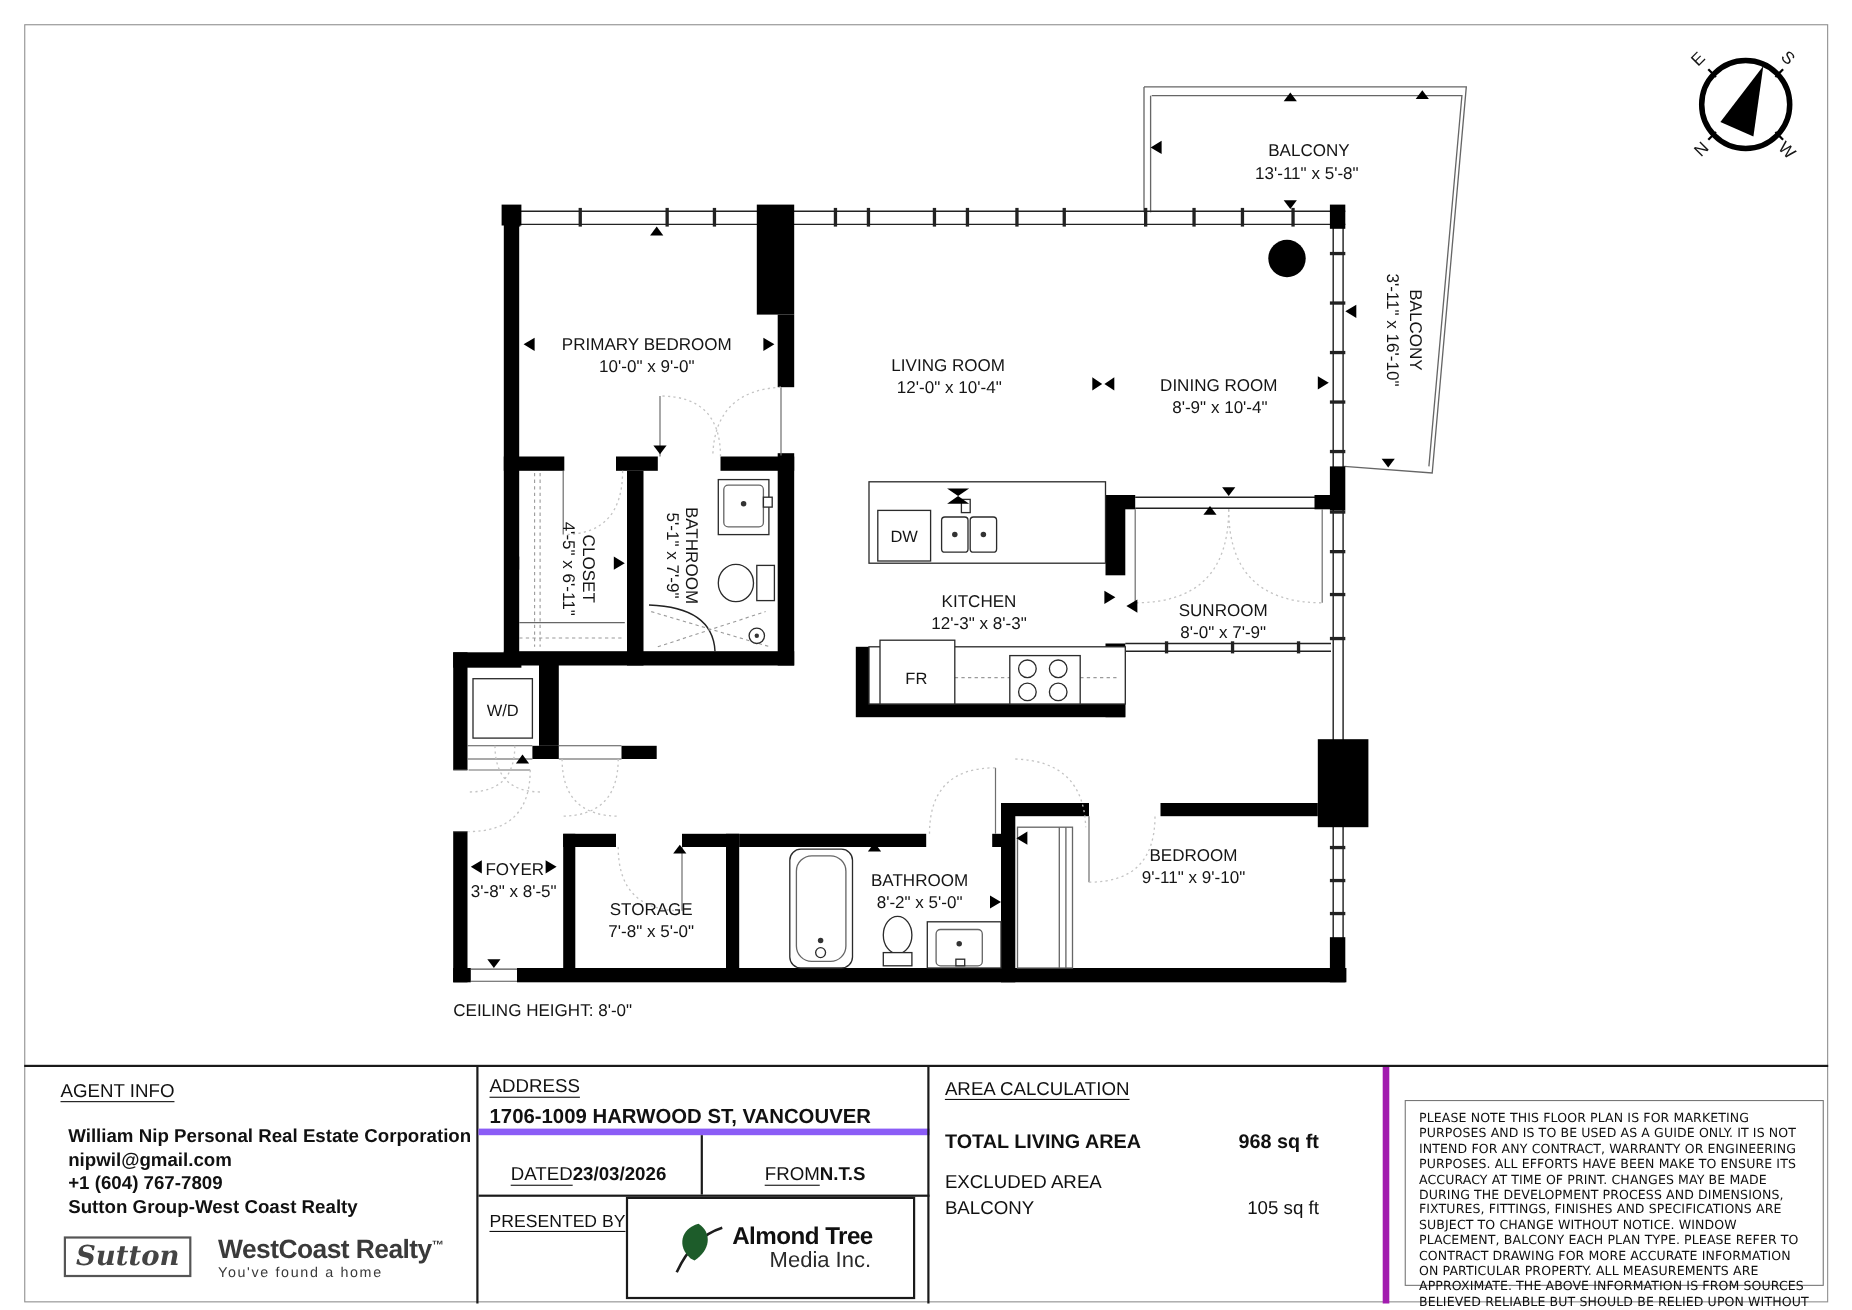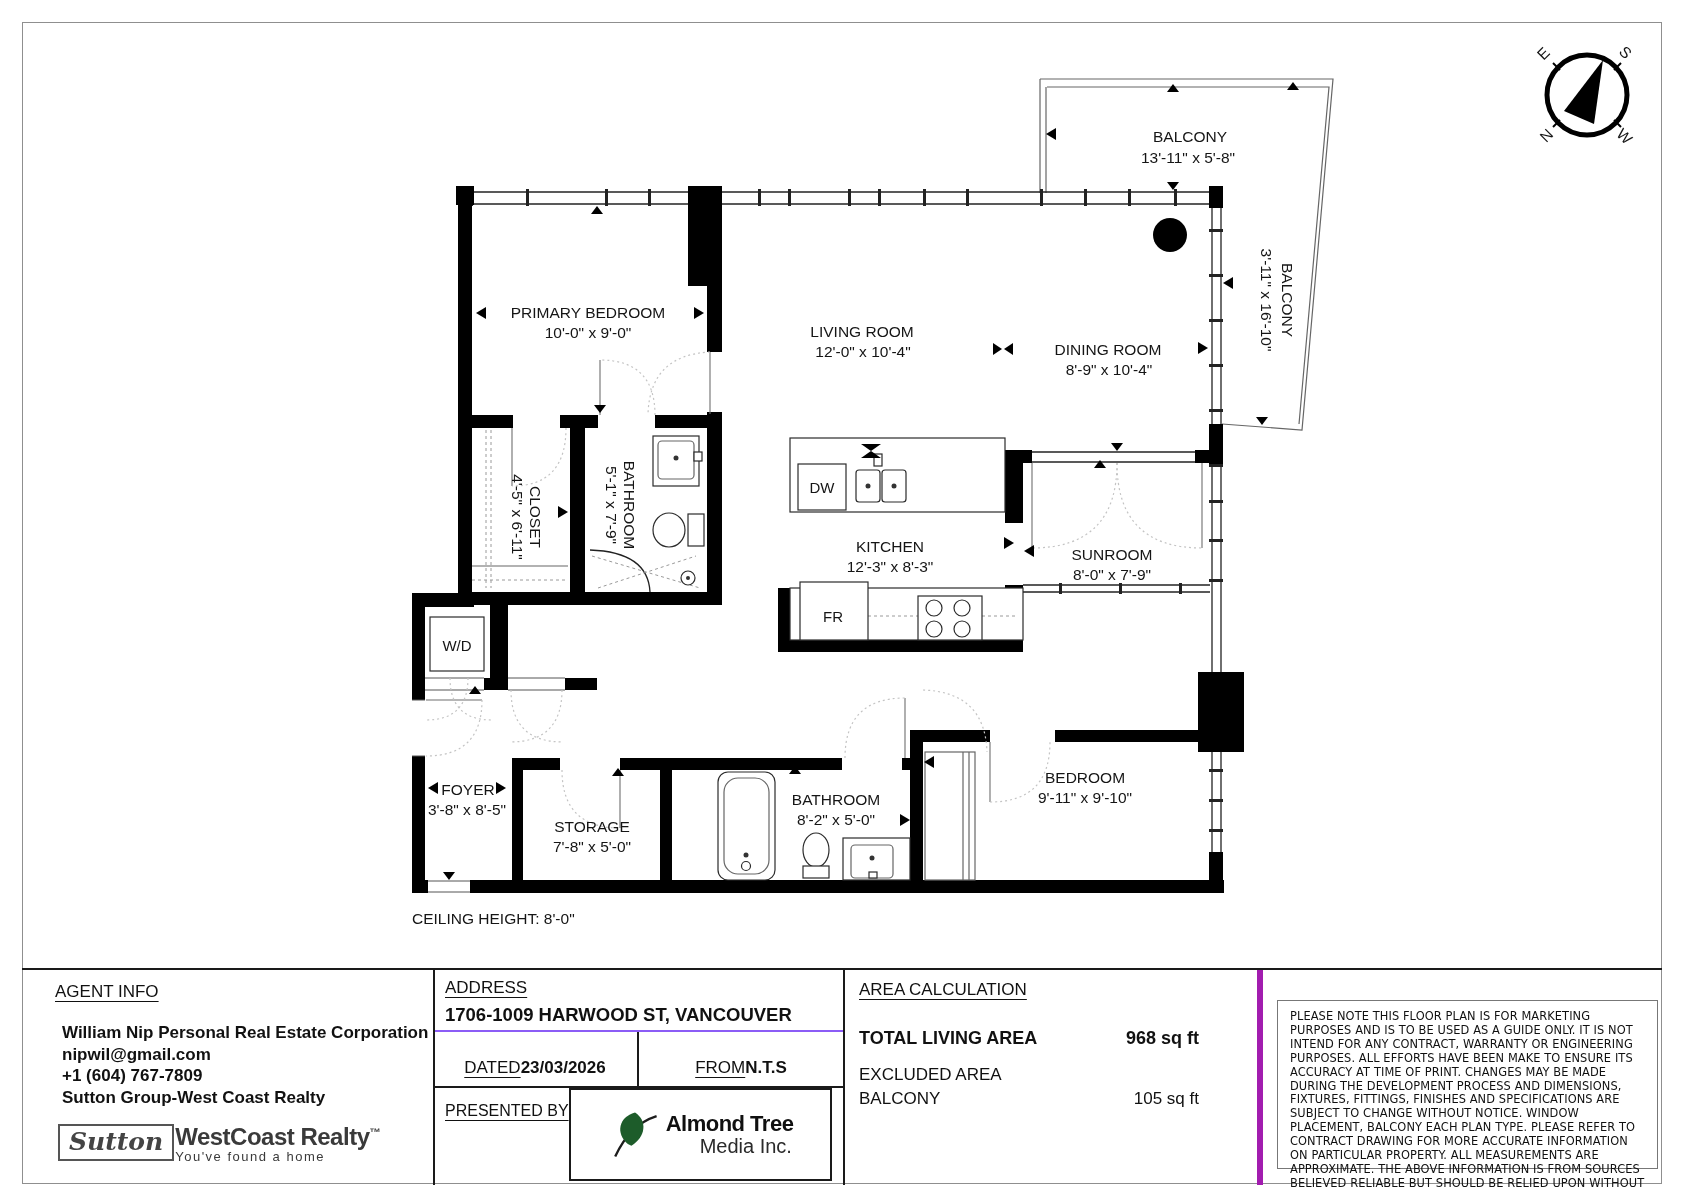--- a/index.html
+++ b/index.html
@@ -20,27 +20,27 @@
   
   .footer{position:absolute;left:22px;top:968px;width:1640px;height:215px;border-top:2px solid #1a1a1a;font-size:17px;}
   .col{position:absolute;top:0;bottom:0;}
   .col-agent{left:0;width:411px;}
   .col-address{left:411px;width:410px;border-left:2px solid #1a1a1a;}
   .col-area{left:821px;width:370px;border-left:2px solid #1a1a1a;}
   .col-disc{left:1235px;right:0;border-left:6px solid #a21caf;}
   .sec-head{font-size:17px;text-decoration:underline;text-underline-offset:4px;}
   .col-agent .sec-head{margin:12px 0 0 33px;}
   .agent-lines{margin:20px 0 0 40px;font-weight:bold;font-size:17px;line-height:21.5px;}
-  .sutton{display:flex;align-items:center;gap:1px;margin:13px 0 0 36px;color:#3f3f3f;}
+  .sutton{display:flex;align-items:center;gap:24px;margin:13px 0 0 36px;color:#3f3f3f;}
   .sutton-box{border:2px solid #555;padding:1px 9px 3px 9px;font-family:"DejaVu Serif",serif;
               font-style:italic;font-weight:bold;font-size:25px;color:#444;}
   .sutton-brand{font-weight:bold;font-size:24px;letter-spacing:-0.5px;line-height:22px;color:#3a3a3a;}
   .sutton-tm{font-size:11px;vertical-align:super;}
   .sutton-tag{font-size:13px;letter-spacing:1.5px;color:#3a3a3a;margin-top:1px;}
-  .addr-r1{height:62px;border-bottom:2px solid #8b5cf6;padding:8px 0 1px 10px;box-sizing:border-box;}
+  .addr-r1{height:62px;border-bottom:6px solid #8b5cf6;padding:8px 0 1px 10px;box-sizing:border-box;}
   .addr-val{font-weight:bold;font-size:18.5px;margin-top:6px;}
   .addr-r2{height:56px;border-bottom:2px solid #1a1a1a;display:flex;box-sizing:border-box;}
   .addr-c{display:flex;justify-content:center;align-items:flex-end;padding:0 12px 8px 10px;box-sizing:border-box;}
   .addr-c1{width:204px;border-right:2px solid #1a1a1a;}
   .addr-c2{flex:1;}
   .u{text-decoration:underline;text-underline-offset:4px;}
   .bv{font-weight:bold;}
   .addr-r3{position:relative;height:95px;}
   .presented{position:absolute;left:10px;top:14px;font-size:16px;}
   .media-box{position:absolute;left:134px;right:13px;top:0;bottom:2px;border:2px solid #1a1a1a;

